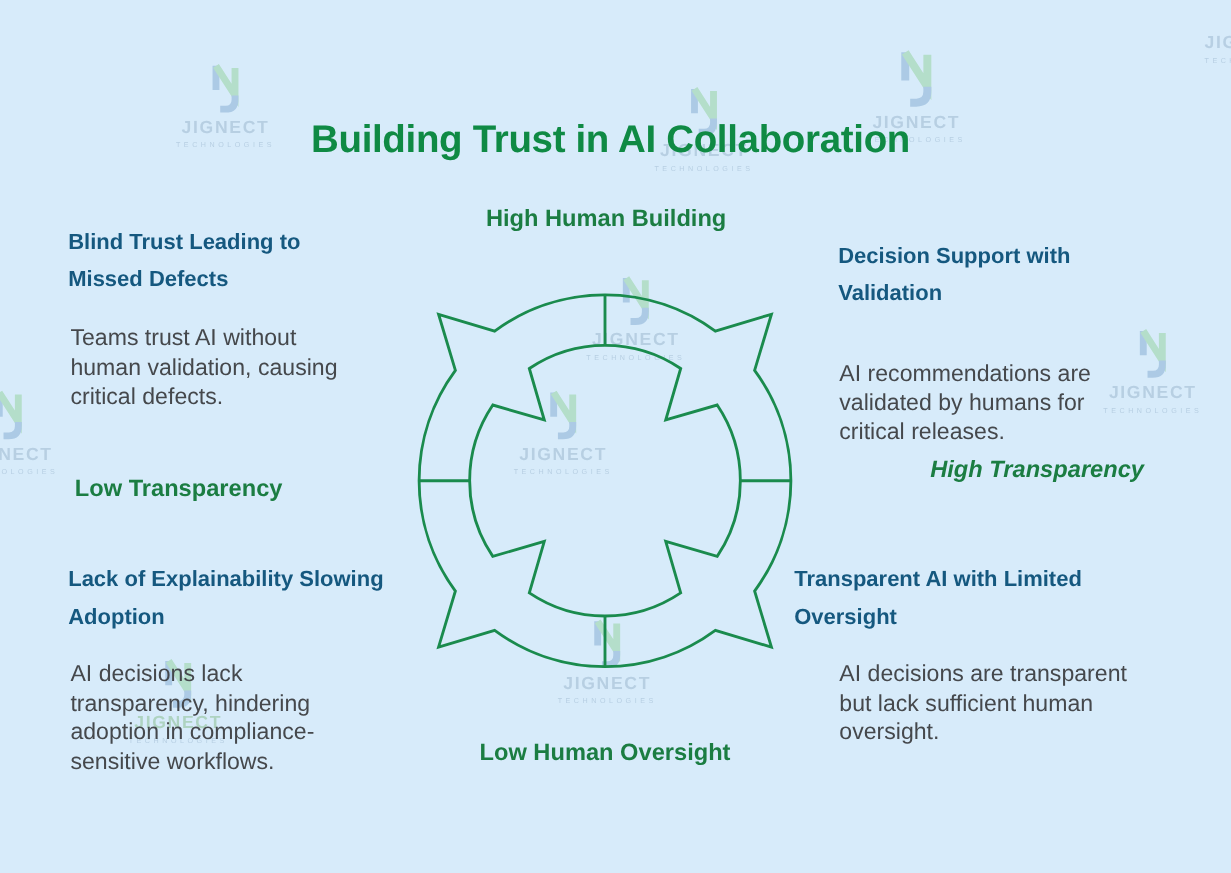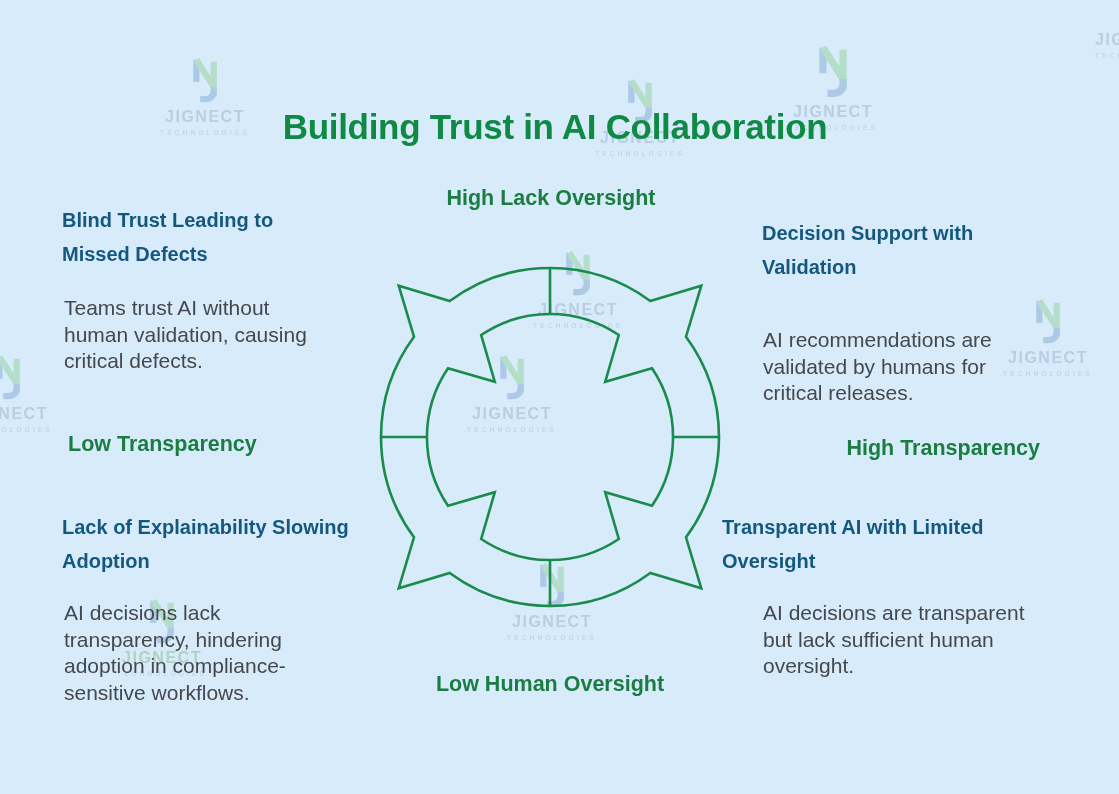--- a/index.html
+++ b/index.html
@@ -32,21 +32,21 @@
     color:var(--title-green,#0f8a44);
   }
   
   .axis-label{
     z-index:3;font-size:21.5px;font-weight:bold;
     color:var(--label-green,#1b7d42);white-space:nowrap;
   }
   .axis-top{left:0;top:186px;width:1102px;text-align:center;}
   .axis-bottom{left:0;top:672px;width:1100px;text-align:center;}
   .axis-left{left:68px;top:432px;}
-  .axis-right{right:79px;top:436px;}
+  .axis-right{right:79px;top:415px;font-style:italic;}
   
   .q-heading{
     z-index:3;font-size:20px;font-weight:bold;line-height:34px;
     color:var(--heading-blue,#15587f);
   }
   .q-body{
     z-index:3;font-size:21px;line-height:26.5px;
     color:var(--body-gray,#45484c);
   }
   .h-tl{left:62px;top:203px;width:272px;}
@@ -187,21 +187,21 @@
     A123 123 0 0 1 448 368.2
     L494.8 381.8 L481.2 335
     A123 123 0 0 1 618.8 335 Z"></path>
 
   <path d="
     M550 268 V314  M719 437 H673  M550 606 V560  M381 437 H427"></path>
 </svg>
 
 <h1 class="abs title">Building Trust in AI Collaboration</h1>
 
-<div class="abs axis-label axis-top">High Lack Oversight</div>
+<div class="abs axis-label axis-top">High Human Building</div>
 <div class="abs axis-label axis-bottom">Low Human Oversight</div>
 <div class="abs axis-label axis-left">Low Transparency</div>
 <div class="abs axis-label axis-right">High Transparency</div>
 
 <div class="abs q-heading h-tl">Blind Trust Leading to Missed Defects</div>
 <div class="abs q-body b-tl">Teams trust AI without human validation, causing critical defects.</div>
 
 <div class="abs q-heading h-tr">Decision Support with Validation</div>
 <div class="abs q-body b-tr">AI recommendations are validated by humans for critical releases.</div>
 

